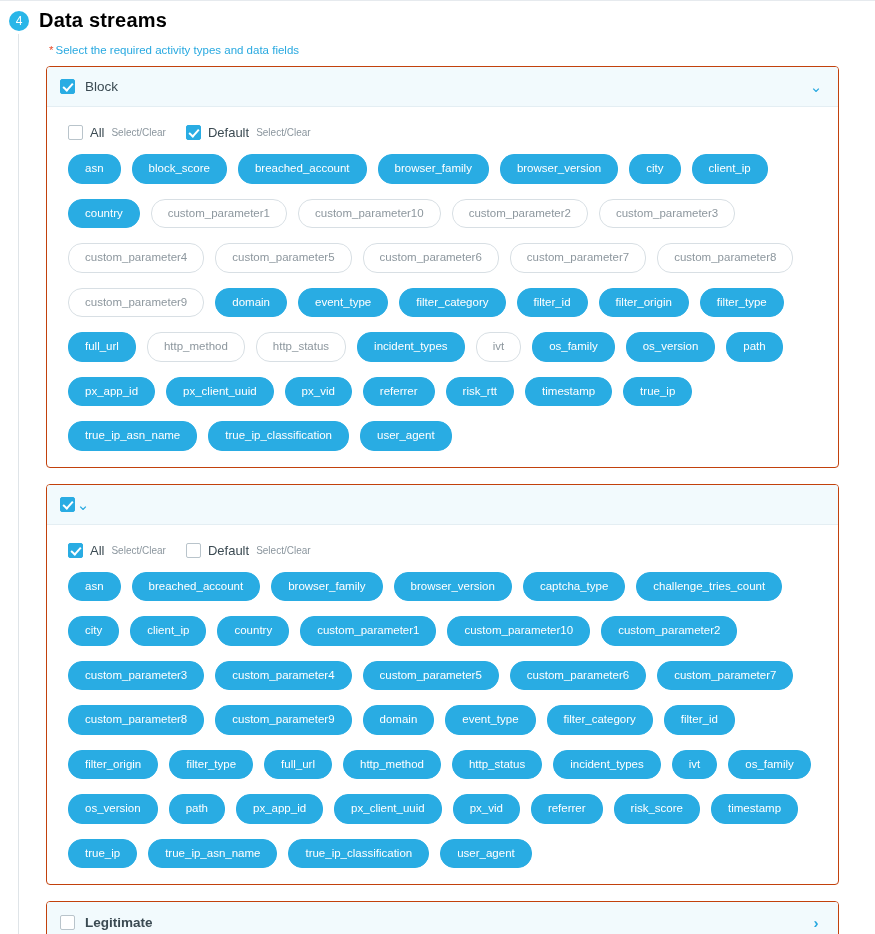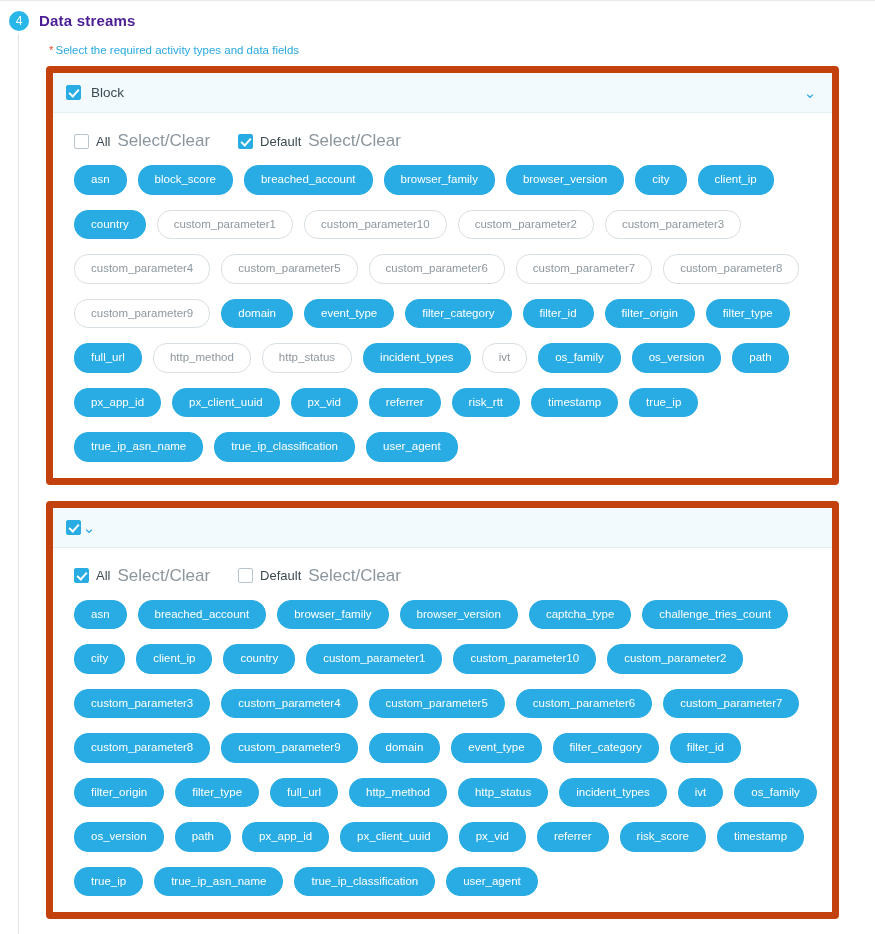--- a/index.html
+++ b/index.html
@@ -53,22 +53,22 @@
     background: #29b6e8;
     color: #fff;
     font-size: 12px;
     display: flex;
     align-items: center;
     justify-content: center;
     flex: 0 0 auto;
     line-height: 1;
   }
   .section-title {
-    color: #4c1d95;
-    font-size: 15px;
+    color: #000000;
+    font-size: 20px;
     font-weight: bold;
     letter-spacing: .2px;
   }
 
   .body-wrap {
     position: relative;
     padding-left: 32px;
     padding-right: 36px;
   }
 
@@ -77,21 +77,21 @@
     color: #29a9e0;
     margin: 10px 0 10px 17px;
   }
   .required-note .star {
     color: #e8502f;
     margin-right: 2px;
   }
 
   
   .panel {
-    border: 7px solid #c2410c;
+    border: 1px solid #c2410c;
     border-radius: 4px;
     margin: 0 0 16px 14px;
     background: #fff;
     overflow: hidden;
   }
   .panel-head {
     background: #f2fafd;
     border-bottom: 1px solid #e4eef3;
     display: flex;
     align-items: center;
@@ -141,36 +141,36 @@
     transform: rotate(42deg);
   }
 
   .panel-body {
     padding: 14px 14px 16px 14px;
   }
 
   .selectors {
     display: flex;
     align-items: center;
-    gap: 8px;
+    gap: 0;
     margin: 4px 0 14px 7px;
     text-align: center;
   }
   .sel-group {
     display: flex;
     align-items: center;
     gap: 7px;
     margin-right: 20px;
   }
   .sel-label {
     font-size: 13px;
     color: #3b4a52;
   }
   .sel-sub {
-    font-size: 17px;
+    font-size: 10px;
     color: #8b969e;
   }
 
   .chips {
     display: flex;
     flex-wrap: wrap;
     gap: 15px 11px;
     padding-left: 7px;
   }
   .chip {

